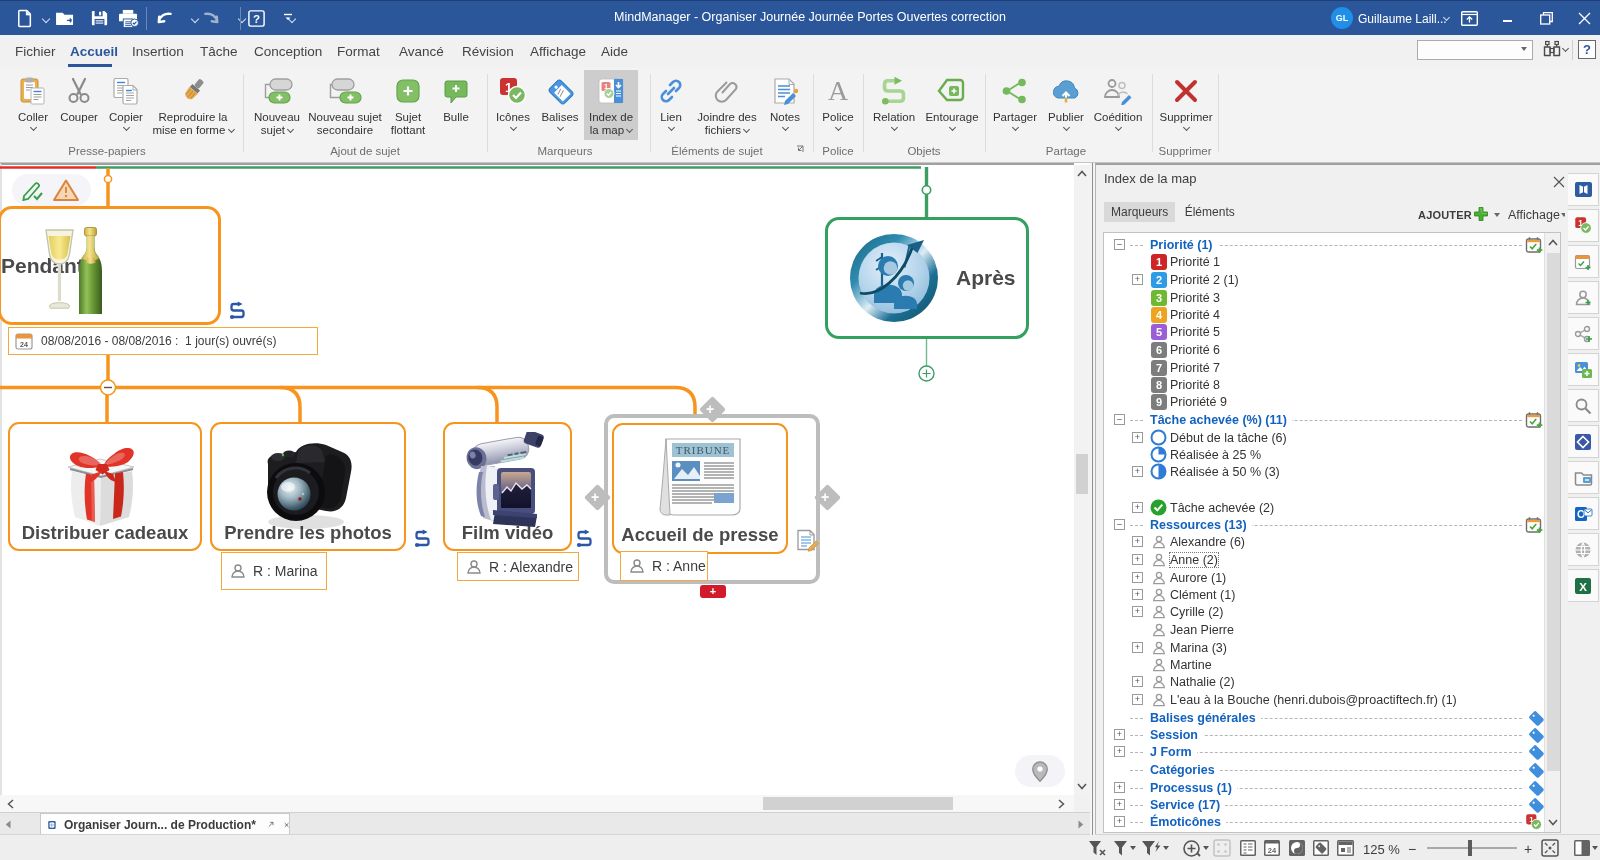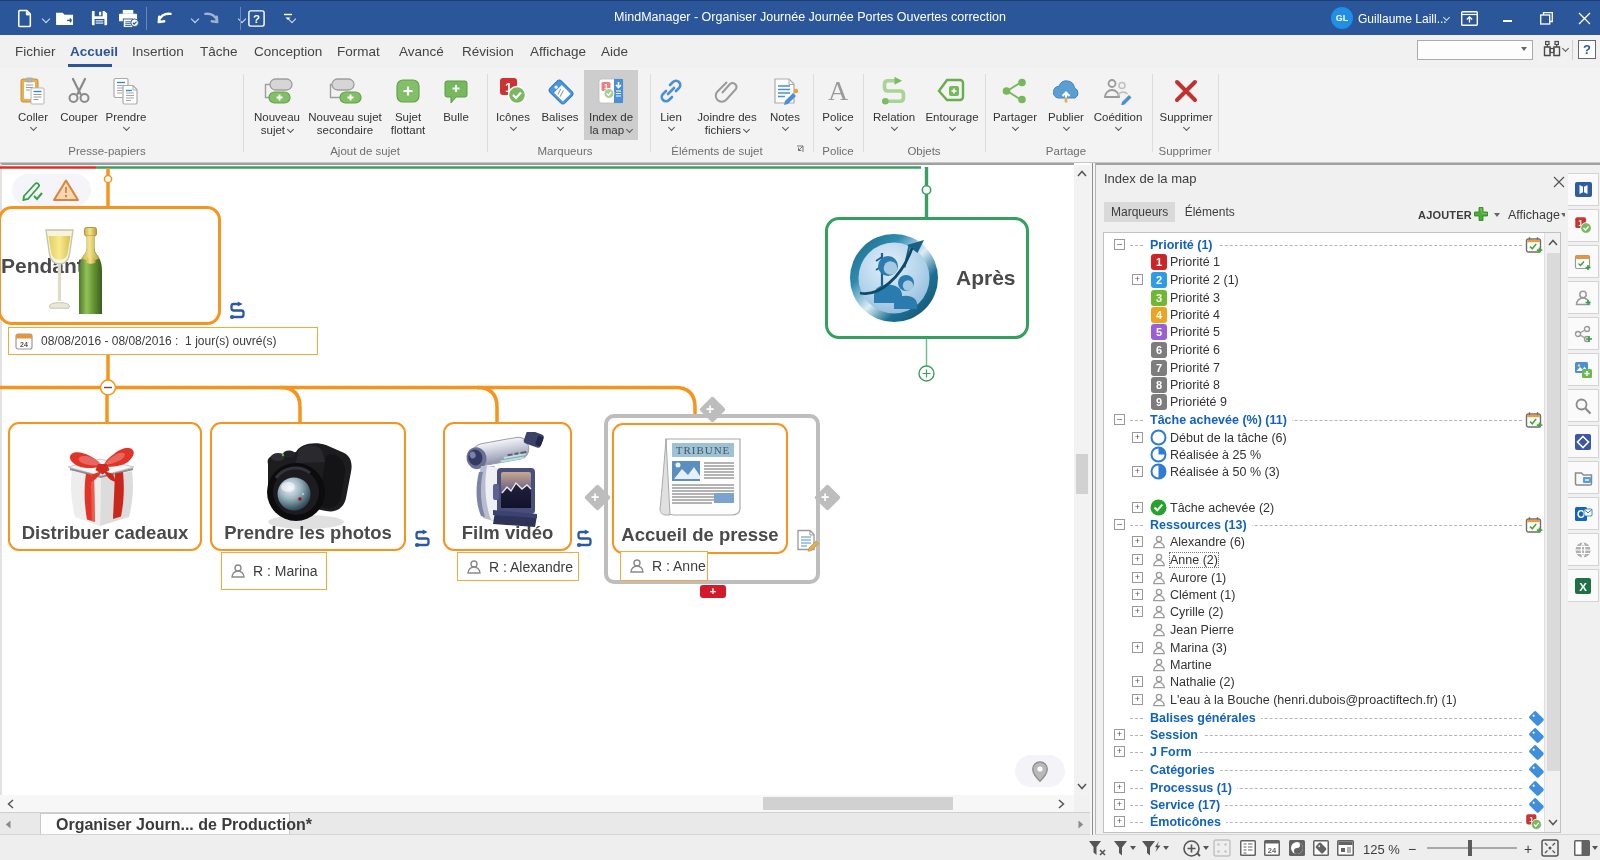--- a/index.html
+++ b/index.html
@@ -47,21 +47,21 @@
 
   
   #vscroll { position:absolute; left:1074px; top:165px; width:16px; height:630px; background:#f2f2f2; }
   #vscroll .thumb { position:absolute; left:2px; top:289px; width:12px; height:40px; background:#d1d1d1; }
   #hscroll { position:absolute; left:0; top:795px; width:1074px; height:17px; background:#f7f7f7; }
   #hscroll .thumb { position:absolute; left:763px; top:2px; width:190px; height:13px; background:#d1d1d1; }
 
   
   #tabbar { position:absolute; left:0; top:812px; width:1090px; height:22px; background:#e9e9e9; border-top:1px solid #d0d0d0;}
   #doctab { position:absolute; left:40px; top:0px; width:250px; height:22px; background:#fdfdfd; border:1px solid #c9c9c9; border-bottom:none; display:flex; align-items:center; }
-  #doctab .t { font-size:16px; font-weight:bold; color:#3b3b3b; margin-left:8px; white-space:nowrap; }
+  #doctab .t { font-size:12px; font-weight:bold; color:#3b3b3b; margin-left:8px; white-space:nowrap; }
 
   
   #statusbar { position:absolute; left:0; top:834px; width:1600px; height:26px; background:#eeeeee; border-top:1px solid #d5d5d5; }
 
   
   #panel { position:absolute; left:1095px; top:163px; width:470px; height:671px; background:#f0f0f0; border-top:2px solid #a0a0a0; border-left:1px solid #b5b5b5;}
   #panel h1 { font-size:13px; font-weight:normal; color:#3d3d3d; position:absolute; left:8px; top:6px; }
   #ptabs { position:absolute; left:8px; top:40px; font-size:12px; color:#3c3c3c; }
   #treebox { position:absolute; left:7px; top:67px; width:458px; height:601px; background:#fff; border:1px solid #c2c2c2; }
   .trow { position:absolute; left:0; width:430px; height:18px; font-size:12.5px; color:#333; }
@@ -205,22 +205,35 @@
           <svg width="28" height="28" viewBox="0 0 28 28">
             <rect x="2" y="1.5" width="14" height="19" rx="1.5" fill="#fff" stroke="#ababab" stroke-width="1.2"></rect>
             <path d="M5 5.5h8" stroke="#3a86d8" stroke-width="1.4"></path>
             <path d="M5 8.5h8M5 11h8M5 13.5h8M5 16h5" stroke="#a5a5a5" stroke-width="1"></path>
             <path d="M11 8.5 h10 l4 4 v13 a1.5 1.5 0 0 1 -1.5 1.5 h-11 a1.5 1.5 0 0 1 -1.5 -1.5z" fill="#fff" stroke="#ababab" stroke-width="1.2"></path>
             <path d="M21 9 v4 h4" fill="none" stroke="#ababab"></path>
             <path d="M14 16h8M14 18.5h8M14 21h8M14 23.5h5" stroke="#a5a5a5" stroke-width="1"></path>
             <path d="M14 13.5h6" stroke="#3a86d8" stroke-width="1.4"></path>
           </svg>
         </div>
-      <div class="rlb">Prendre</div>
+      <div class="rlb">Copier</div>
         <div class="rcv"><span class="chv"></span></div>
+    </div>
+    <div class="rbtn" style="left:130px; width:126px;">
+      <div class="ric">
+          <svg width="30" height="30" viewBox="0 0 30 30">
+            <g transform="rotate(40 15 15)">
+              <rect x="12" y="1" width="6" height="9" rx="2" fill="#8d8d8d"></rect>
+              <rect x="10" y="10" width="10" height="4" fill="#777"></rect>
+              <path d="M9.5 14 h11 l-1 8 c-3 3 -6 3 -9 0z" fill="#e8aa4e"></path>
+              <path d="M12 15 v7 M15 15 v8 M18 15 v7" stroke="#c8913a" stroke-width="1.2"></path>
+            </g>
+          </svg>
+        </div>
+      <div class="rlb">Reproduire la<br>mise en forme <span class="chv"></span></div>
     </div>
     <div class="rsep" style="left:243px;"></div>
 
     <div class="rbtn" style="left:246px; width:62px;">
       <div class="ric">
           <svg width="34" height="30" viewBox="0 0 34 30">
             <path d="M10 8.5 H5.5 V21.5 H9" fill="none" stroke="#9e9e9e" stroke-width="1.4"></path>
             <rect x="10" y="3" width="22" height="11" rx="5.5" fill="#d6d6d6" stroke="#9e9e9e" stroke-width="1.3"></rect>
             <rect x="9" y="16" width="21" height="11" rx="5.5" fill="#83bf66" stroke="#65a34d" stroke-width="1.2"></rect>
             <path d="M19.5 18.5 v6 M16.5 21.5 h6" stroke="#fff" stroke-width="1.9"></path>

